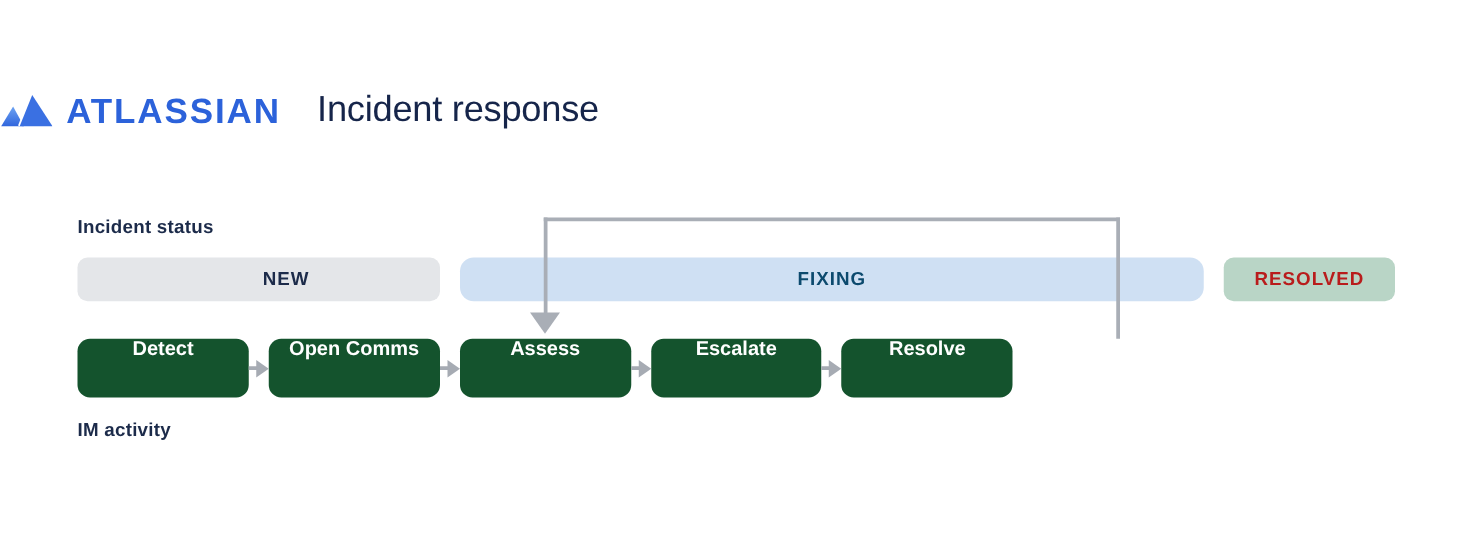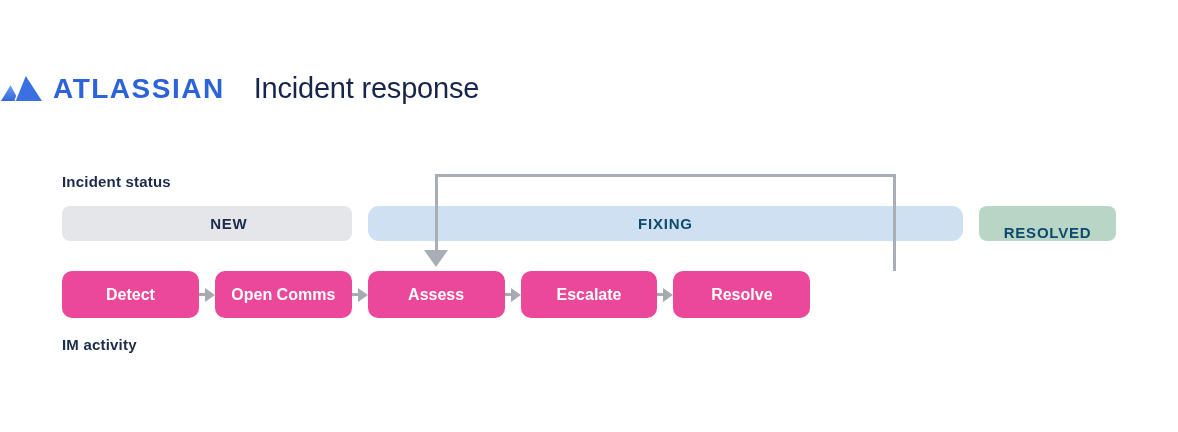--- a/index.html
+++ b/index.html
@@ -59,40 +59,40 @@
     border-radius: 8px;
     display: flex;
     align-items: center;
     justify-content: center;
     font-size: 15px;
     font-weight: 700;
     letter-spacing: 0.8px;
   }
   .status-bar.new      { grid-column: 1 / 3; background: #e4e6e9; color: #1c2b4a; padding-left: 44px; }
   .status-bar.fixing   { grid-column: 3 / 7; background: #cfe0f3; color: #0c4a6e; border-radius: 11px; }
-  .status-bar.resolved { grid-column: 7 / 8; background: #b9d5c6; color: #0c4a6e; align-items: flex-end; }
+  .status-bar.resolved { grid-column: 7 / 8; background: #b9d5c6; color: #b91c1c; }
 
   
   .activity-row {
     position: absolute;
     left: 62px; top: 271px;
     width: 1054px; height: 47px;
     display: grid;
     grid-template-columns: repeat(7, 1fr);
     gap: 16px;
   }
   .activity-box {
     position: relative;
-    background: #ec4899;
+    background: #14532d;
     border-radius: 10px;
     color: #ffffff;
     font-size: 16px;
     font-weight: 700;
     display: flex;
-    align-items: center;
+    align-items: flex-start;
     justify-content: center;
     white-space: nowrap;
   }
 
   
   .flow-arrow {
     position: absolute;
     right: -16px; top: 50%;
     width: 16px; height: 16px;
     margin-top: -8px;

